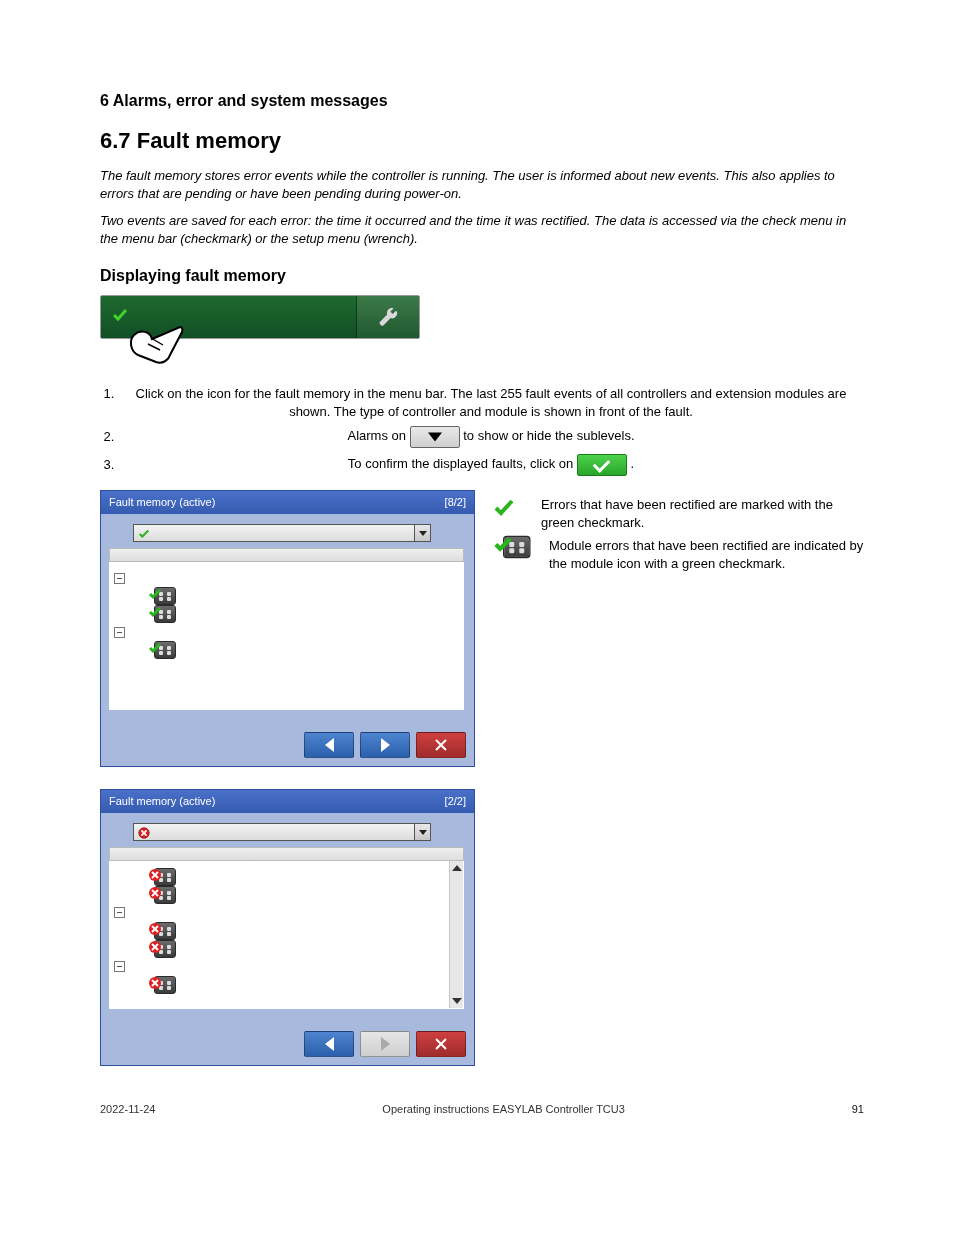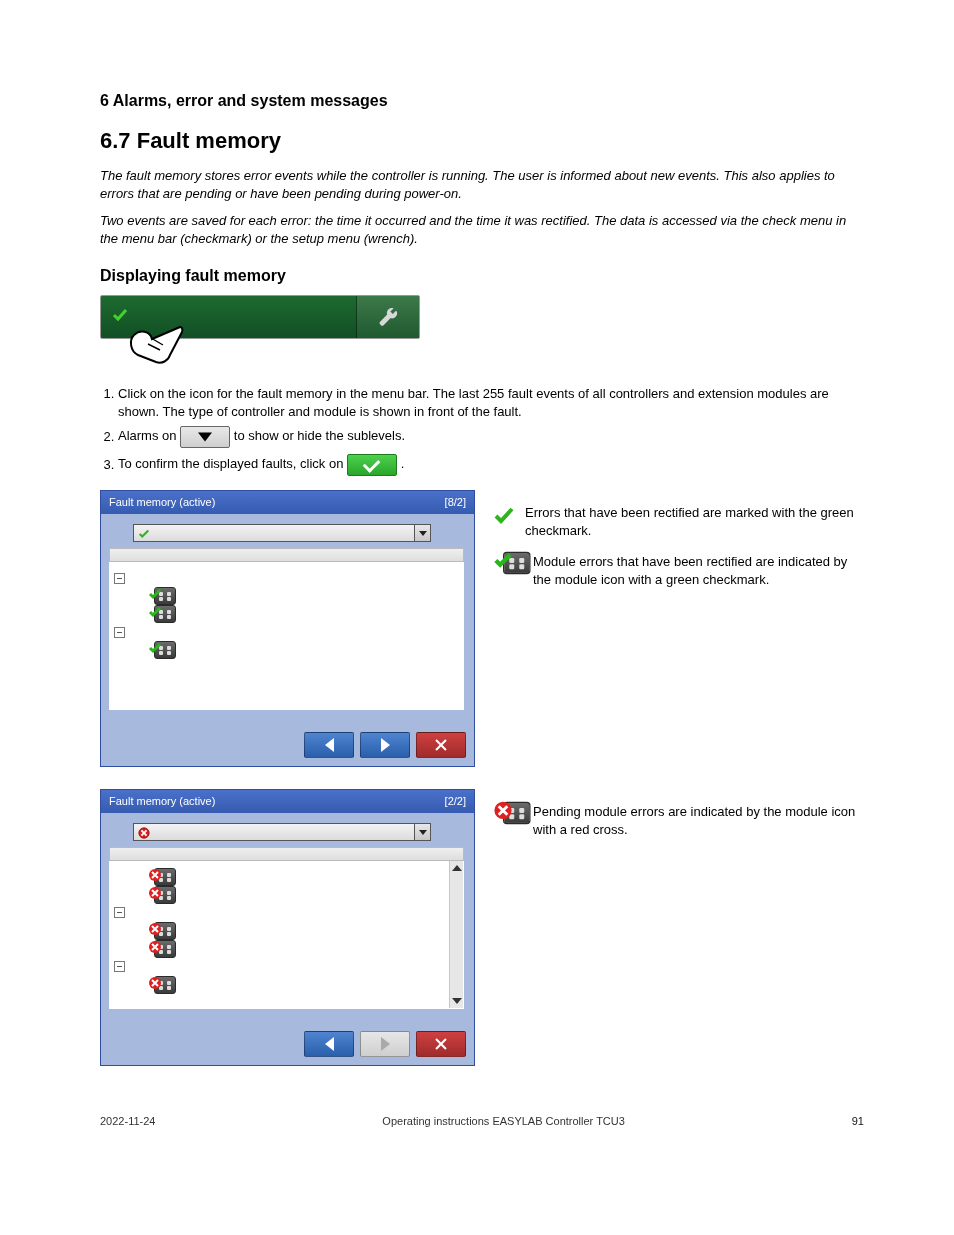--- a/index.html
+++ b/index.html
@@ -36,21 +36,21 @@
     width: 62px; display: flex; align-items: center; justify-content: center;
     background: linear-gradient(#3c7a4a,#20592f);
   }
   .pointer {
     position: relative;
     width: 60px; height: 46px;
     margin-top: -18px; margin-left: 26px;
   }
   .pointer svg { display: block; }
 
-  .ol { margin: 4px 0 4px 18px; }
+  .ol { margin: 4px 0 4px 18px; text-align: center; }
   .ol li { margin-bottom: 6px; }
 
   .btn-gray-drop {
     display: inline-block; vertical-align: middle;
     width: 50px; height: 22px;
     background: linear-gradient(#e8e8e8,#cfcfcf);
     border: 1px solid #666; border-radius: 2px;
     position: relative;
   }
   .btn-gray-drop::after {
@@ -136,21 +136,21 @@
   .tri-r.dim { border-left-color: #aaa; }
   .x-mark { position: relative; width: 12px; height: 12px; }
   .x-mark::before, .x-mark::after {
     content: ""; position: absolute; left: 5px; top: -1px; width: 2px; height: 14px; background: #fff;
   }
   .x-mark::before { transform: rotate(45deg); }
   .x-mark::after  { transform: rotate(-45deg); }
 
   
   .legend { flex: 1; font-size: 13px; }
-  .lg-row { display: flex; align-items: flex-start; gap: 10px; margin: 14px 0 6px; }
+  .lg-row { display: flex; align-items: flex-start; gap: 26px; margin: 6px 0 6px; }
   .lg-text { flex: 1; }
 
   
   .ico { display: inline-block; vertical-align: middle; }
   .ico-check-green svg, .ico-error-red svg, .ico-wrench svg, .ico-dd-check svg { display: block; }
   .module-chip { display: inline-flex; align-items: center; gap: 0; }
   .module-chip .chipbody {
     width: 22px; height: 18px;
     border: 1px solid #2a2a2a; border-radius: 3px;
     background: linear-gradient(#6b6b6b,#3a3a3a);
@@ -165,21 +165,21 @@
   .module-chip .chipbody .dots {
     position: absolute; bottom: 3px; left: 4px; right: 4px; height: 4px;
     display: flex; justify-content: space-between;
   }
   .module-chip .chipbody .dots span { width: 4px; height: 4px; background: #ddd; border-radius: 1px; }
   .module-chip .ov { margin-right: -8px; z-index: 2; }
 
   
   .check-green-path { fill: none; stroke: #2db41f; stroke-width: 3; }
 
-  .footer-area { margin-top: 48px; display: flex; justify-content: space-between; font-size: 11px; color: #333; }
+  .footer-area { margin-top: 36px; display: flex; justify-content: space-between; font-size: 11px; color: #333; }
   .footer-area .right { color: #111; }
 </style>
 </head>
 <body>
 
 <div class="h-sup">6  Alarms, error and system messages</div>
 <div class="h-main">6.7  Fault memory</div>
 
 <p class="para">The fault memory stores error events while the controller is running. The user is informed about new events. This also applies to errors that are pending or have been pending during power-on.</p>
 <p class="para">Two events are saved for each error: the time it occurred and the time it was rectified. The data is accessed via the check menu in the menu bar (checkmark) or the setup menu (wrench).</p>
@@ -437,35 +437,20 @@
       <div class="nav-btn nav-gray">
           <span class="tri-r dim"></span>
         </div>
       <div class="nav-btn nav-red">
           <span class="x-mark"></span>
         </div>
     </div>
   </div>
 
   <div class="legend">
-    <div class="lg-row">
-      <span class="module-chip" style="transform:scale(1.25);transform-origin:left center">
-        <span class="ov"><svg width="16" height="16" viewBox="0 0 14 14">
-              <circle cx="7" cy="7" r="6" fill="#e02020"></circle>
-              <path d="M4 4 L10 10 M10 4 L4 10" stroke="#fff" stroke-width="2"></path>
-            </svg></span>
-        <span class="chipbody">
-            <span class="dots">
-              <span></span>
-              <span></span>
-            </span>
-          </span>
-      </span>
-      <span class="lg-text">Pending module errors are indicated by the module icon with a red cross.</span>
-    </div>
   </div>
 </div>
 
 <div class="footer-area">
   <span>2022-11-24</span>
   <span>Operating instructions EASYLAB Controller TCU3</span>
   <span class="right">91</span>
 </div>
 
 </body></html>

